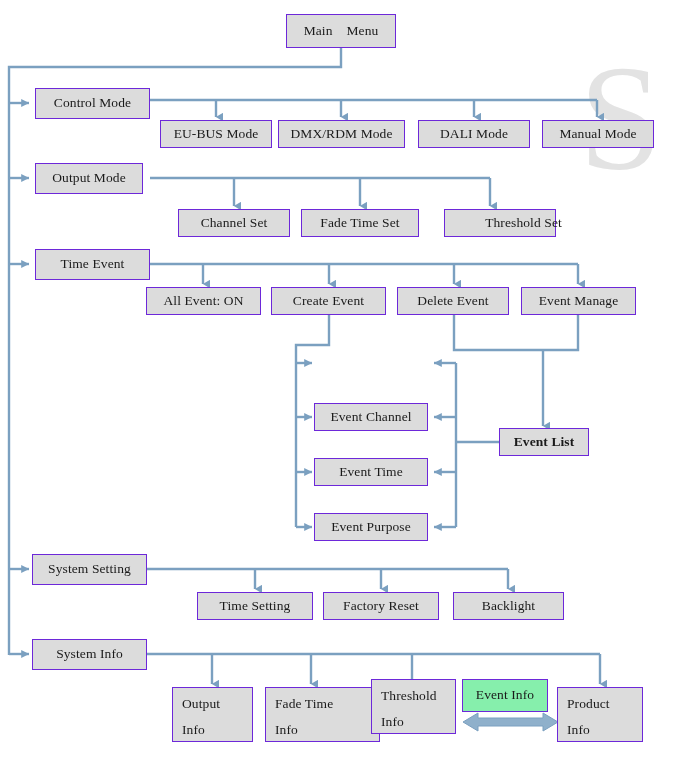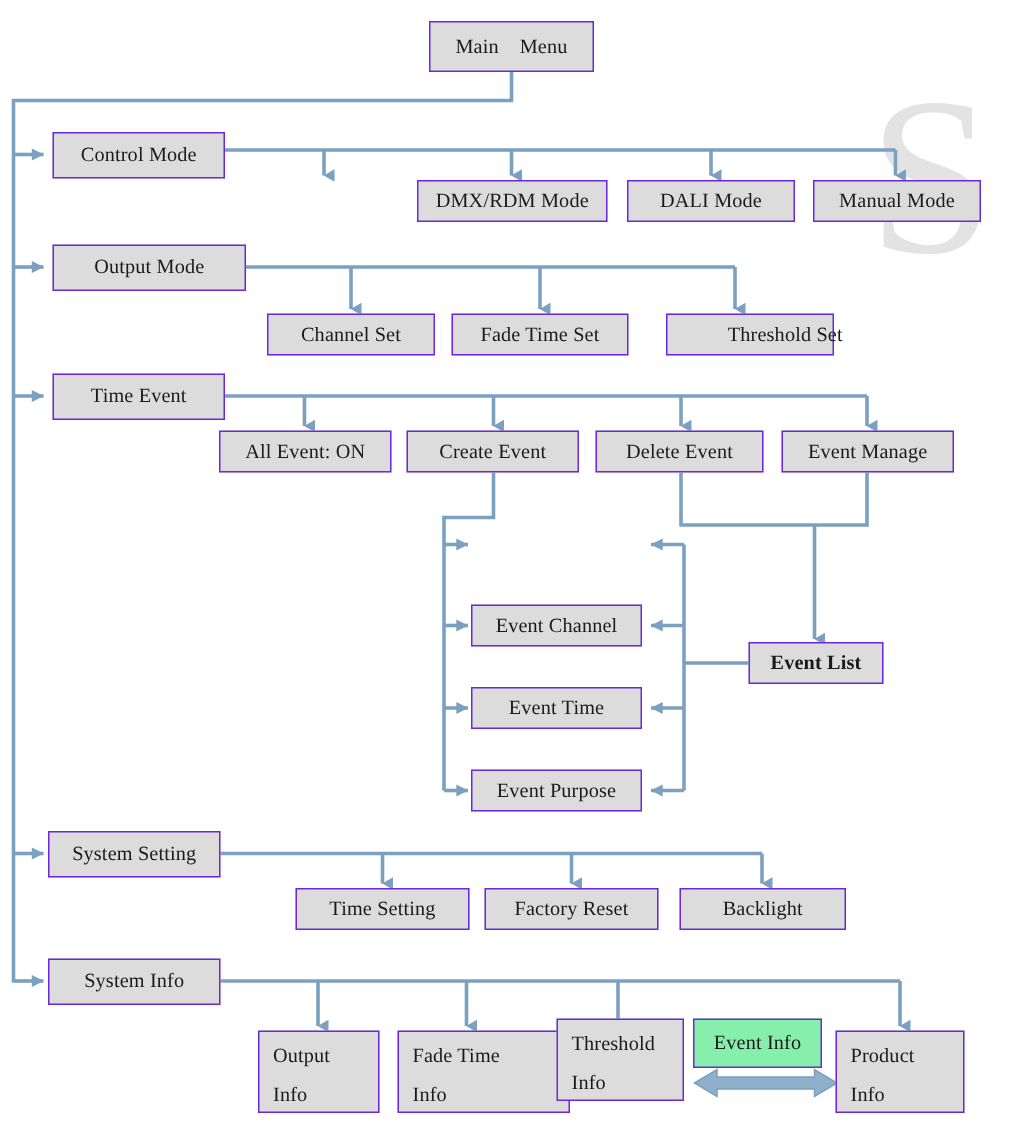--- a/index.html
+++ b/index.html
@@ -140,25 +140,26 @@
     </g>
 
     <g stroke="#7ba0c0" stroke-width="1" fill="#8fb0cb">
       <path d="M463,722 L478,713 L478,718 L543,718 L543,713 L558,722 L543,731 L543,726 L478,726 L478,731 Z"></path>
     </g>
   </svg>
 
   <div class="node" style="left:286px; top:14px; width:110px; height:34px;">Main    Menu</div>
 
   <div class="node" style="left:35px; top:88px; width:115px; height:31px;">Control Mode</div>
-  <div class="node" style="left:35px; top:163px; width:129px; height:31px;">Output Mode</div>
+  <div class="node" style="left:35px; top:163px; width:108px; height:31px;">Output Mode</div>
   <div class="node" style="left:35px; top:249px; width:115px; height:31px;">Time Event</div>
   <div class="node" style="left:32px; top:554px; width:115px; height:31px;">System Setting</div>
   <div class="node" style="left:32px; top:639px; width:115px; height:31px;">System Info</div>
 
+  <div class="node" style="left:160px; top:120px; width:112px; height:28px;">EU-BUS Mode</div>
   <div class="node" style="left:278px; top:120px; width:127px; height:28px;">DMX/RDM Mode</div>
   <div class="node" style="left:418px; top:120px; width:112px; height:28px;">DALI Mode</div>
   <div class="node" style="left:542px; top:120px; width:112px; height:28px;text-align:center;">Manual Mode</div>
 
   <div class="node" style="left:178px; top:209px; width:112px; height:28px;">Channel Set</div>
   <div class="node" style="left:301px; top:209px; width:118px; height:28px;">Fade Time Set</div>
   <div class="node" style="left:444px; top:209px; width:112px; height:28px;padding-left:47px;">Threshold Set</div>
 
   <div class="node" style="left:146px; top:287px; width:115px; height:28px;">All Event: ON</div>
   <div class="node" style="left:271px; top:287px; width:115px; height:28px;">Create Event</div>

